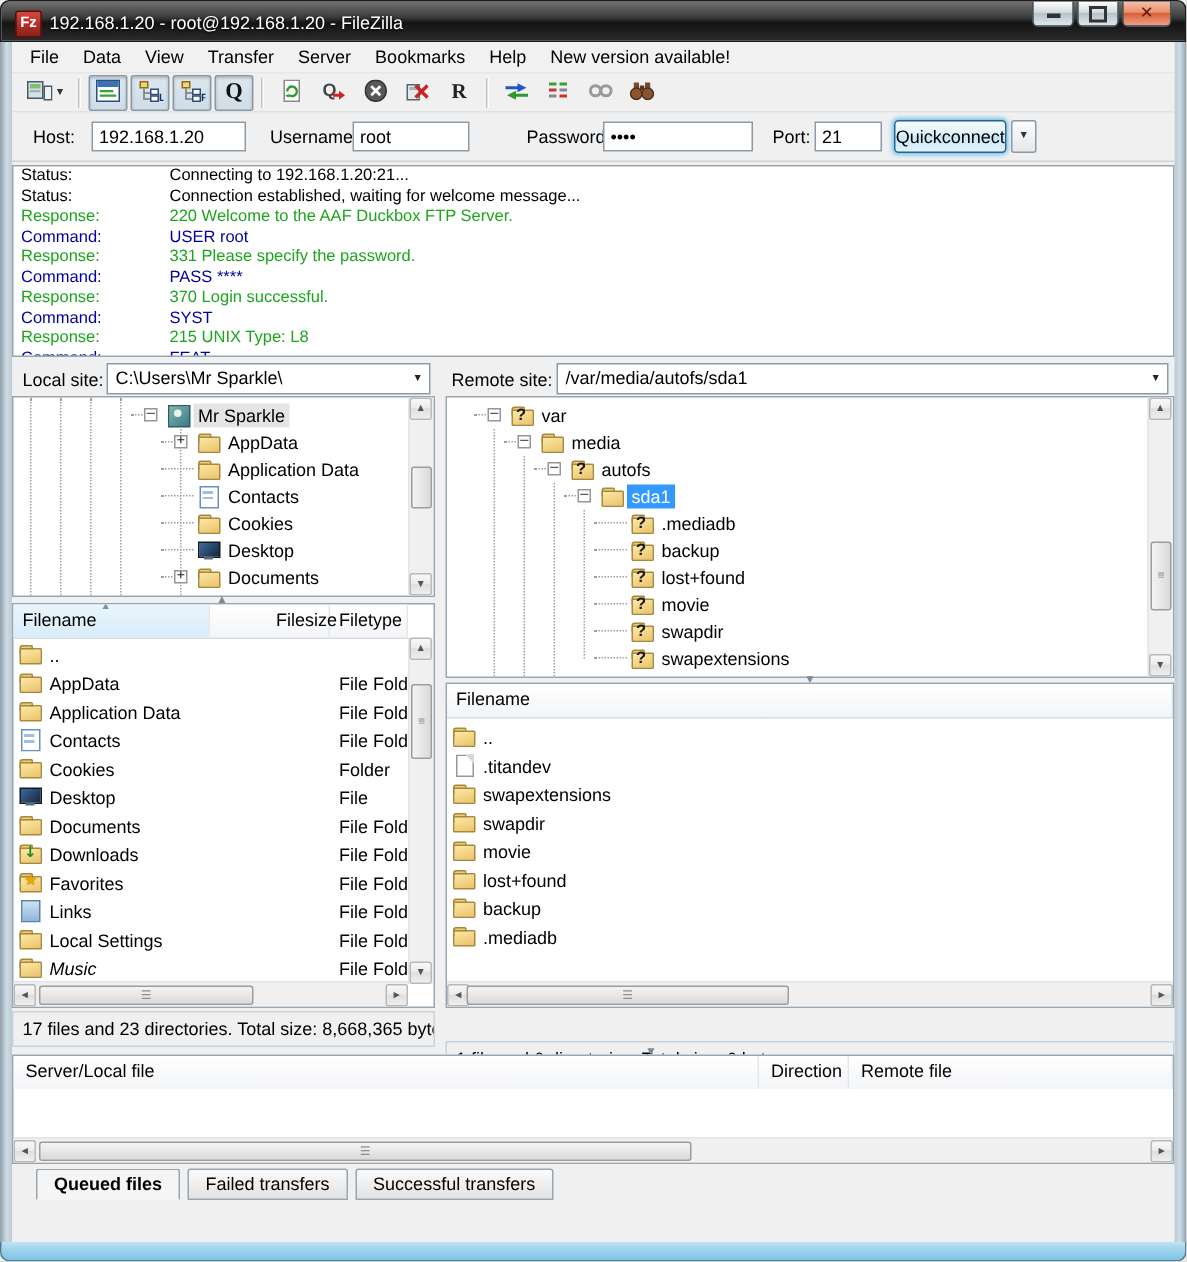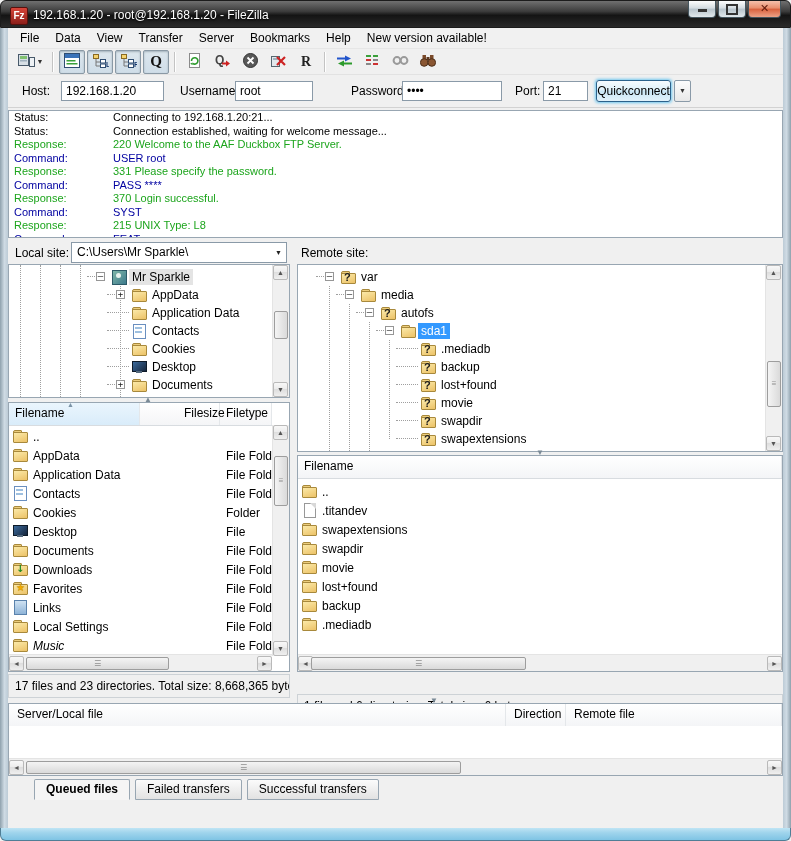--- a/index.html
+++ b/index.html
@@ -78,21 +78,21 @@
   .sbv{position:absolute;width:17px;background:#f0f0f0;border-left:1px solid #e4e4e4;box-sizing:border-box;}
   .sbh{position:absolute;height:17px;background:#f0f0f0;border-top:1px solid #e4e4e4;box-sizing:border-box;}
   .sbb{position:absolute;width:15px;height:15px;background:linear-gradient(#f8f8f8,#ececec 45%,#dedede 50%,#efefef);border:1px solid #b9b9b9;border-radius:2px;box-sizing:border-box;text-align:center;font-size:7px;line-height:13px;color:#555;}
   .sbt{position:absolute;background:linear-gradient(90deg,#f4f4f4,#dadada);border:1px solid #9d9d9d;border-radius:2px;box-sizing:border-box;}
   .sbt.h{background:linear-gradient(#f4f4f4,#dadada);}
   .sbt .grip{position:absolute;left:50%;top:50%;transform:translate(-50%,-50%);color:#8f8f8f;font-size:8px;line-height:8px;}
   
   .statusline{position:absolute;height:24px;background:#f0f0f0;border:1px solid #cdd2d6;box-sizing:border-box;line-height:22px;padding-left:6px;font-size:12px;white-space:nowrap;overflow:hidden;}
   
   .qhead-cell{position:absolute;top:0;height:22px;line-height:21px;padding-left:8px;box-sizing:border-box;border-right:1px solid #e4e7ea;background:linear-gradient(#ffffff,#f4f5f7);}
-  .tabs{position:absolute;left:8px;top:779px;width:775px;height:22px;display:flex;align-items:flex-start;padding-left:26px;box-sizing:border-box;gap:5px;}
+  .tabs{position:absolute;left:8px;top:779px;width:775px;height:22px;display:flex;align-items:flex-start;padding-left:16px;box-sizing:border-box;gap:5px;}
   .tab{height:21px;box-sizing:border-box;border:1px solid #98a6b2;border-radius:2px 2px 0 0;background:linear-gradient(#fbfbfb,#e2e2e2);padding:0 11px;line-height:19px;white-space:nowrap;}
   .tab.active{background:#f5f5f5;font-weight:bold;border-bottom-color:#f5f5f5;}
   
   .statusbar{position:absolute;left:8px;top:802px;width:775px;height:26px;background:#f0f0f0;border-top:1px solid #dcdcdc;box-sizing:border-box;}
   .led{position:absolute;top:8px;width:10px;height:10px;border-radius:50%;box-sizing:border-box;}
   .grip-corner{position:absolute;right:2px;bottom:2px;width:12px;height:12px;background:
     repeating-linear-gradient(135deg,transparent 0 3px,#b9b9b9 3px 5px);}
   .splitarrow{position:absolute;font-size:8px;color:#7a8a96;line-height:8px;}
 </style>
 </head>
@@ -254,20 +254,24 @@
       <div class="log-line" style="color: rgb(29, 165, 29);"><span class="log-type">Response:</span><span>215 UNIX Type: L8</span></div>
       <div class="log-line" style="color: rgb(0, 0, 160);"><span class="log-type">Command:</span><span>FEAT</span></div>
     </div>
 
   <span class="site-label" style="left:15px;">Local site:</span>
   <div class="combo" style="left:71px;width:216px;">
     <span>C:\Users\Mr Sparkle\</span>
     <span class="combo-arrow">▼</span>
   </div>
   <span class="site-label" style="left:301px;">Remote site:</span>
+  <div class="combo" style="left:371px;width:408px;">
+    <span>/var/media/autofs/sda1</span>
+    <span class="combo-arrow">▼</span>
+  </div>
 
   <div class="panel" id="localTree" style="left:8px;top:264px;width:282px;height:134px;">
       <div class="guide" style="left: 11px; top: 0px; height: 132px;"></div>
       <div class="guide" style="left: 31px; top: 0px; height: 132px;"></div>
       <div class="guide" style="left: 51px; top: 0px; height: 132px;"></div>
       <div class="guide" style="left: 71px; top: 0px; height: 132px;"></div>
       <div class="guide" style="left: 111px; top: 21px; height: 111px;"></div>
       <div class="trow" style="top: 3px; right: 17px;">
         <span class="hstub" style="left: 78px; width: 8px;"></span>
         <span class="texp" style="left: 87px;">–</span>

